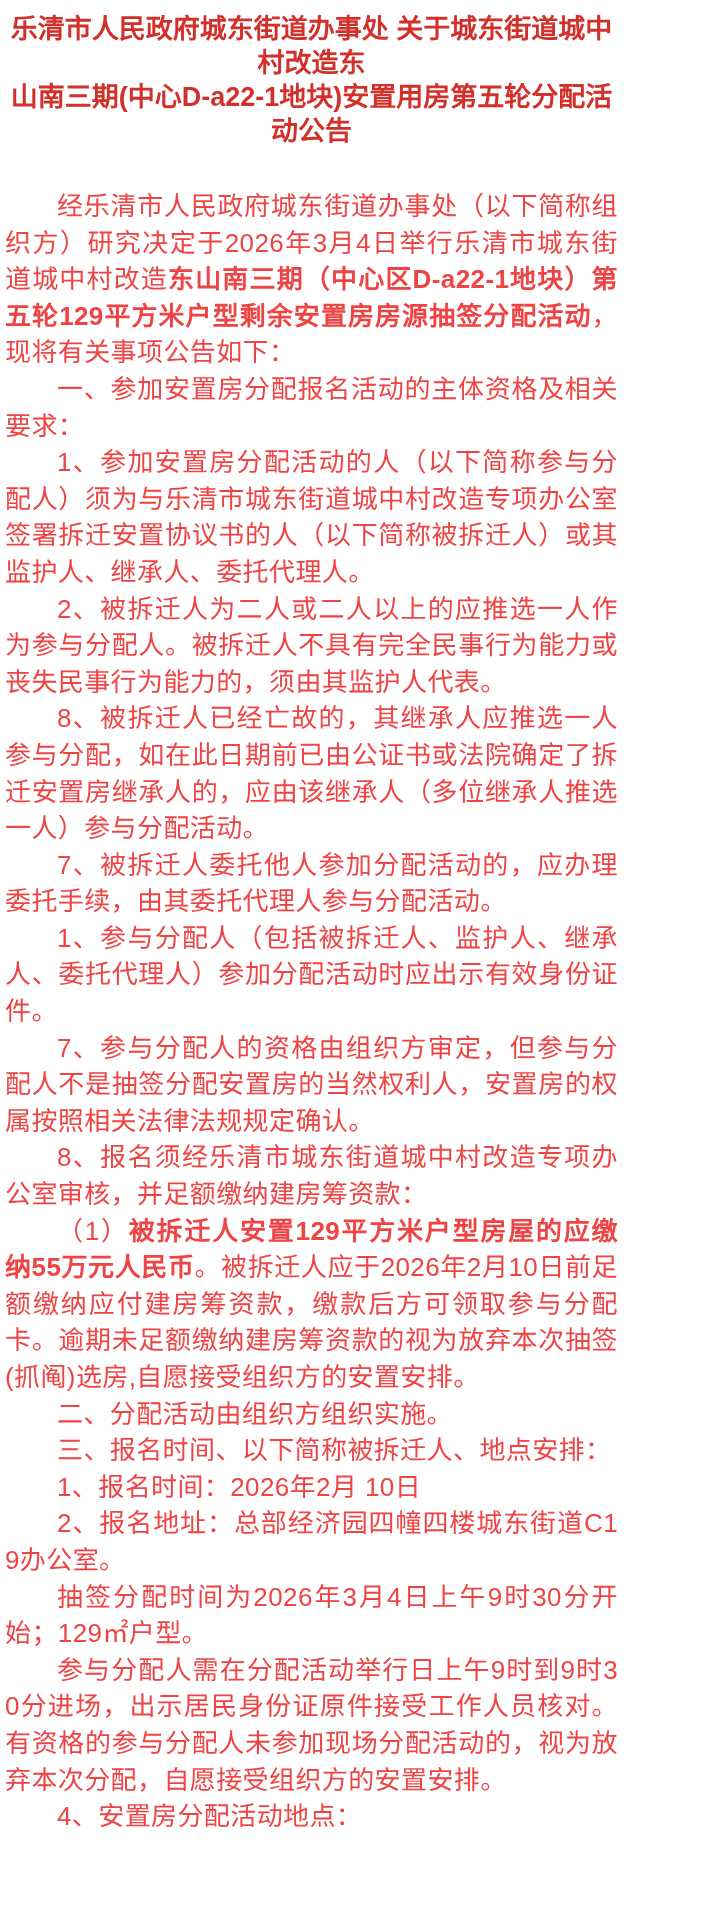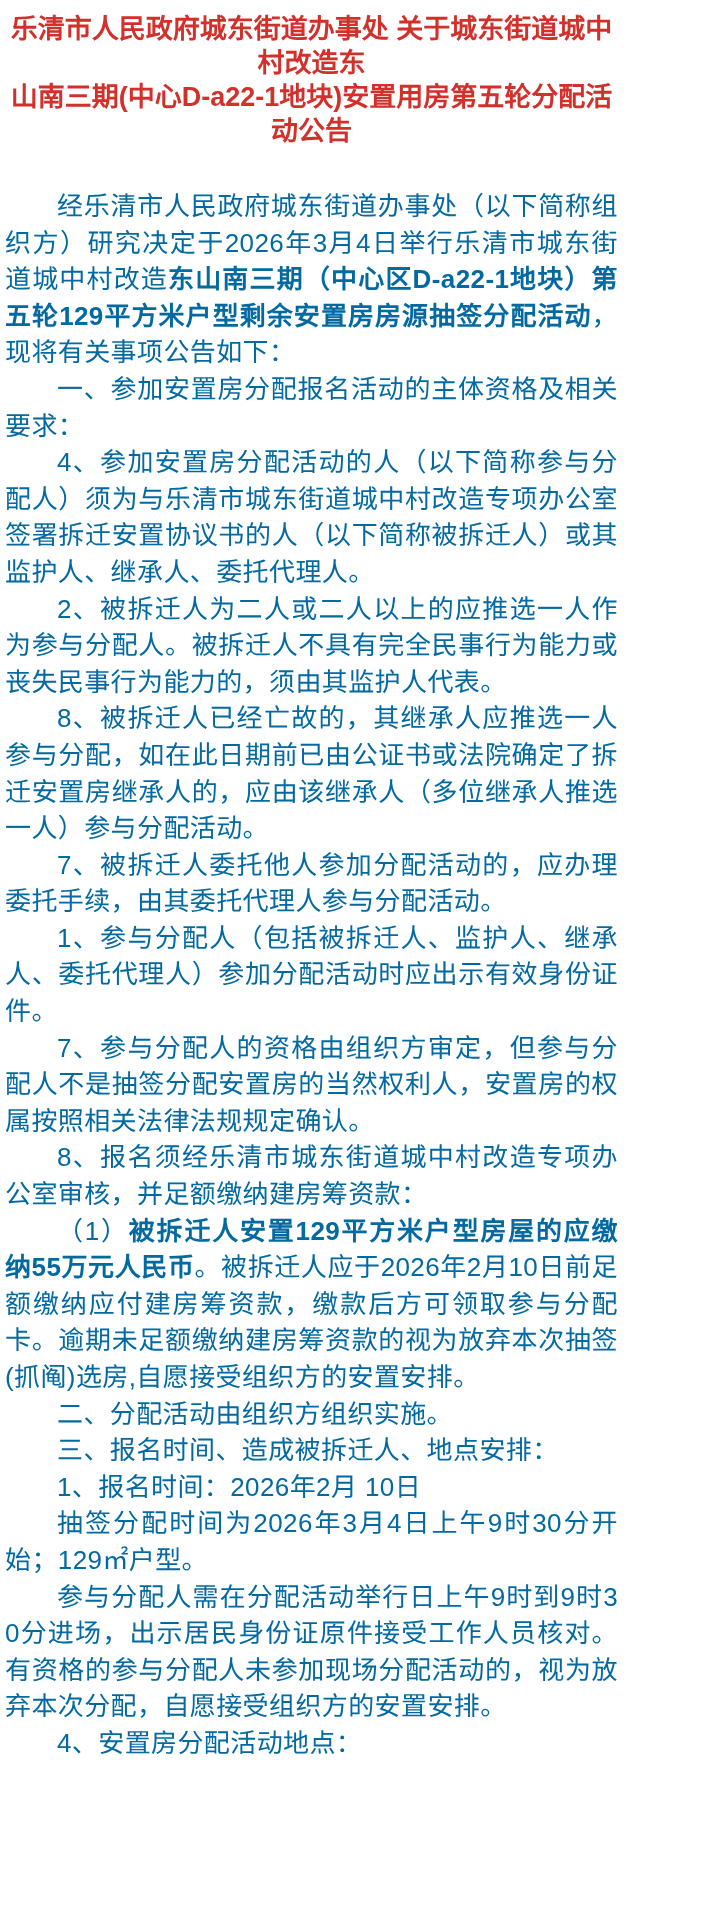--- a/index.html
+++ b/index.html
@@ -25,21 +25,21 @@
     font-size: 27px;
     line-height: 34px;
     margin: 2px 2px 0 2px;
   }
   .title .t-line { display: block; }
   .body-block {
     margin-top: 40px;
   }
   .para {
     margin: 0;
-    color: #0369a1;
+    color: #ef4444;
     font-size: 26px;
     line-height: 36.6px;
     letter-spacing: 0.4px;
     text-indent: 2em;
     text-align: justify;
     text-align-last: left;
     text-justify: inter-character;
     word-break: break-all;
   }
   .para .bold { font-weight: bold; }
@@ -48,29 +48,30 @@
 <body>
 
 <div class="doc">
   <h1 class="title" style="color: rgb(210, 48, 42);">
     <span class="t-line">乐清市人民政府城东街道办事处 关于城东街道城中村改造东</span>
     <span class="t-line">山南三期(中心D-a22-1地块)安置用房第五轮分配活动公告</span>
   </h1>
   <div class="body-block">
       <p class="para"><span>经乐清市人民政府城东街道办事处（以下简称组织方）研究决定于2026年3月4日举行乐清市城东街道城中村改造</span><span class="bold">东山南三期（中心区D-a22-1地块）第五轮129平方米户型剩余安置房房源抽签分配活动</span><span>，现将有关事项公告如下：</span></p>
       <p class="para"><span>一、参加安置房分配报名活动的主体资格及相关要求：</span></p>
-      <p class="para"><span>4、参加安置房分配活动的人（以下简称参与分配人）须为与乐清市城东街道城中村改造专项办公室签署拆迁安置协议书的人（以下简称被拆迁人）或其监护人、继承人、委托代理人。</span></p>
+      <p class="para"><span>1、参加安置房分配活动的人（以下简称参与分配人）须为与乐清市城东街道城中村改造专项办公室签署拆迁安置协议书的人（以下简称被拆迁人）或其监护人、继承人、委托代理人。</span></p>
       <p class="para"><span>2、被拆迁人为二人或二人以上的应推选一人作为参与分配人。被拆迁人不具有完全民事行为能力或丧失民事行为能力的，须由其监护人代表。</span></p>
       <p class="para"><span>8、被拆迁人已经亡故的，其继承人应推选一人参与分配，如在此日期前已由公证书或法院确定了拆迁安置房继承人的，应由该继承人（多位继承人推选一人）参与分配活动。</span></p>
       <p class="para"><span>7、被拆迁人委托他人参加分配活动的，应办理委托手续，由其委托代理人参与分配活动。</span></p>
       <p class="para"><span>1、参与分配人（包括被拆迁人、监护人、继承人、委托代理人）参加分配活动时应出示有效身份证件。</span></p>
       <p class="para"><span>7、参与分配人的资格由组织方审定，但参与分配人不是抽签分配安置房的当然权利人，安置房的权属按照相关法律法规规定确认。</span></p>
       <p class="para"><span>8、报名须经乐清市城东街道城中村改造专项办公室审核，并足额缴纳建房筹资款：</span></p>
       <p class="para"><span>（1）</span><span class="bold">被拆迁人安置129平方米户型房屋的应缴纳55万元人民币</span><span>。被拆迁人应于2026年2月10日前足额缴纳应付建房筹资款，缴款后方可领取参与分配卡。逾期未足额缴纳建房筹资款的视为放弃本次抽签(抓阄)选房,自愿接受组织方的安置安排。</span></p>
       <p class="para"><span>二、分配活动由组织方组织实施。</span></p>
-      <p class="para"><span>三、报名时间、造成被拆迁人、地点安排：</span></p>
+      <p class="para"><span>三、报名时间、以下简称被拆迁人、地点安排：</span></p>
       <p class="para"><span>1、报名时间：2026年2月 10日</span></p>
+      <p class="para"><span>2、报名地址：总部经济园四幢四楼城东街道C19办公室。</span></p>
       <p class="para"><span>抽签分配时间为2026年3月4日上午9时30分开始；129㎡户型。</span></p>
       <p class="para"><span>参与分配人需在分配活动举行日上午9时到9时30分进场，出示居民身份证原件接受工作人员核对。有资格的参与分配人未参加现场分配活动的，视为放弃本次分配，自愿接受组织方的安置安排。</span></p>
       <p class="para"><span>4、安置房分配活动地点：</span></p>
       <p class="para"></p>
     </div>
 </div>
 
 </body></html>

